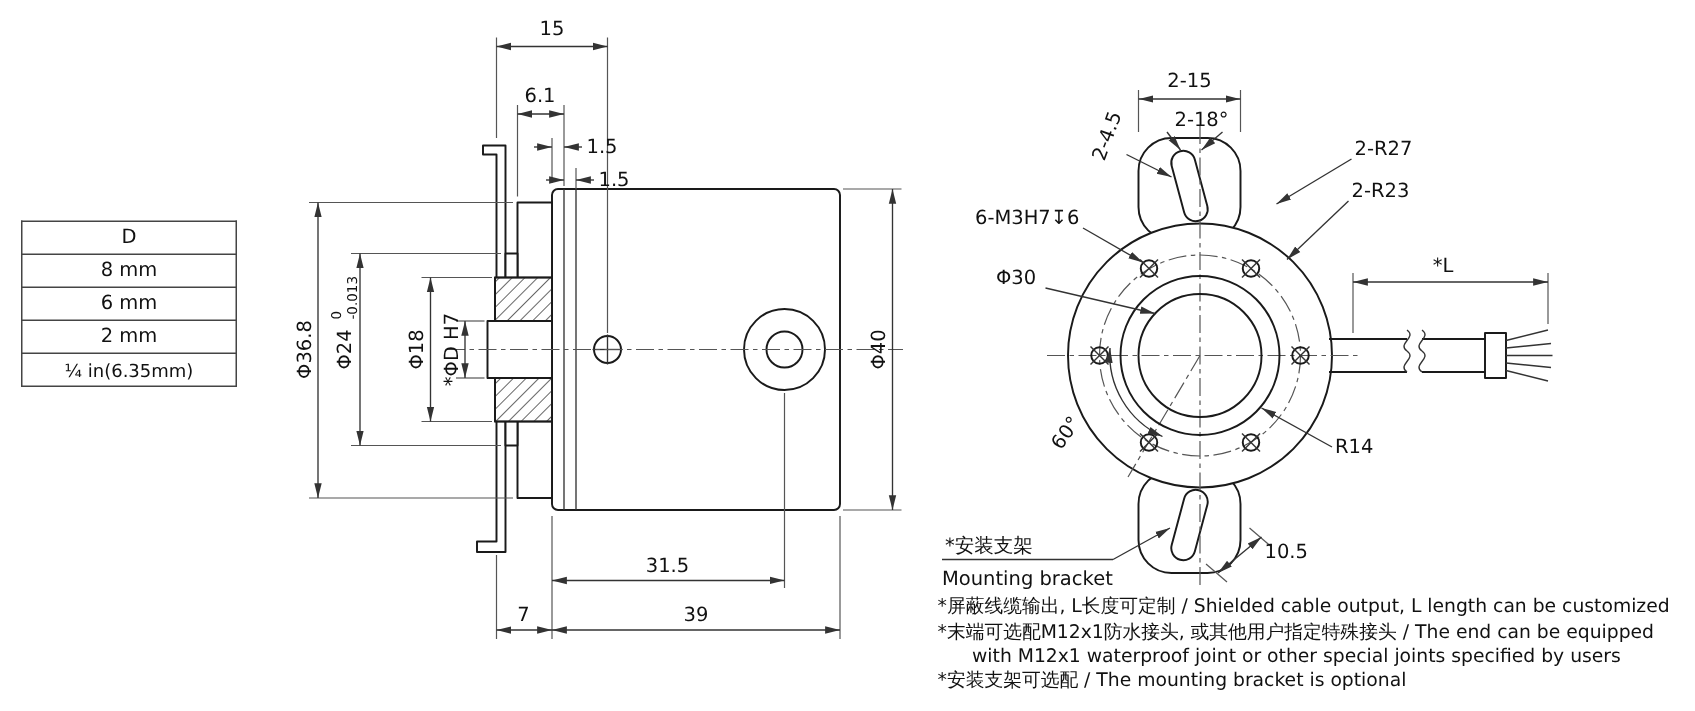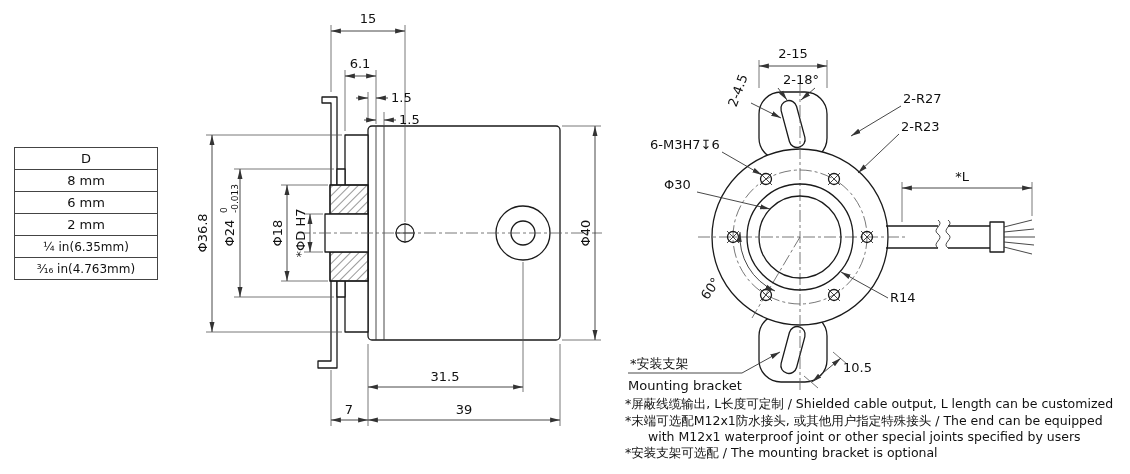--- a/index.html
+++ b/index.html
@@ -35,23 +35,20 @@
         </tr>
     <tr>
       <td>6 mm</td>
         </tr>
     <tr>
       <td>2 mm</td>
         </tr>
     <tr>
       <td class="frac">¼ in(6.35mm)</td>
         </tr>
-    <tr>
-      <td class="frac">³⁄₁₆ in(4.763mm)</td>
-        </tr>
   </tbody>
     </table>
 
   <svg width="1130" height="474" viewBox="0 0 1130 474">
     <defs>
       <marker id="ar" viewBox="0 0 12 8" refX="12" refY="4" markerWidth="11" markerHeight="8" orient="auto-start-reverse">
           <path d="M0,1 L12,4 L0,7 Z" fill="#333"></path>
         </marker>
       <pattern id="hatch" width="6" height="6" patternUnits="userSpaceOnUse" patternTransform="rotate(45)">
         <line x1="0" y1="0" x2="0" y2="6" stroke="#333" stroke-width="1"></line>

